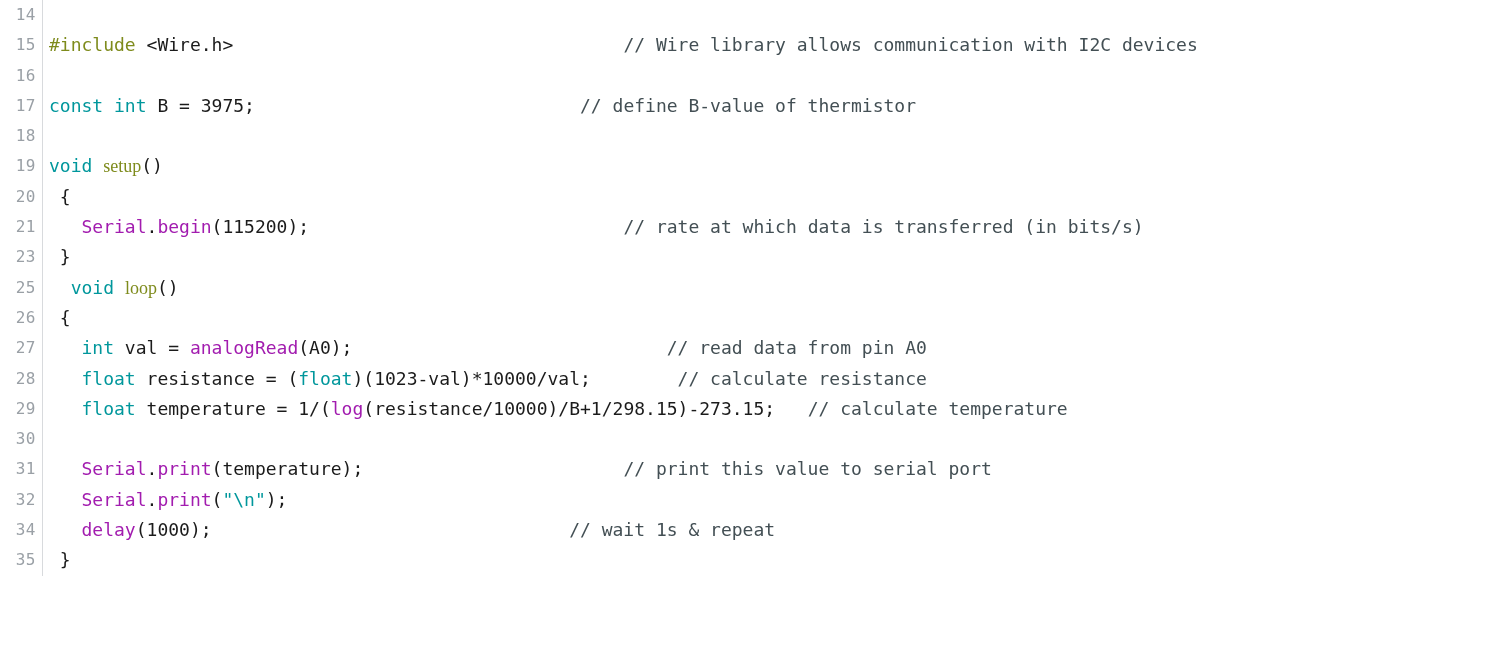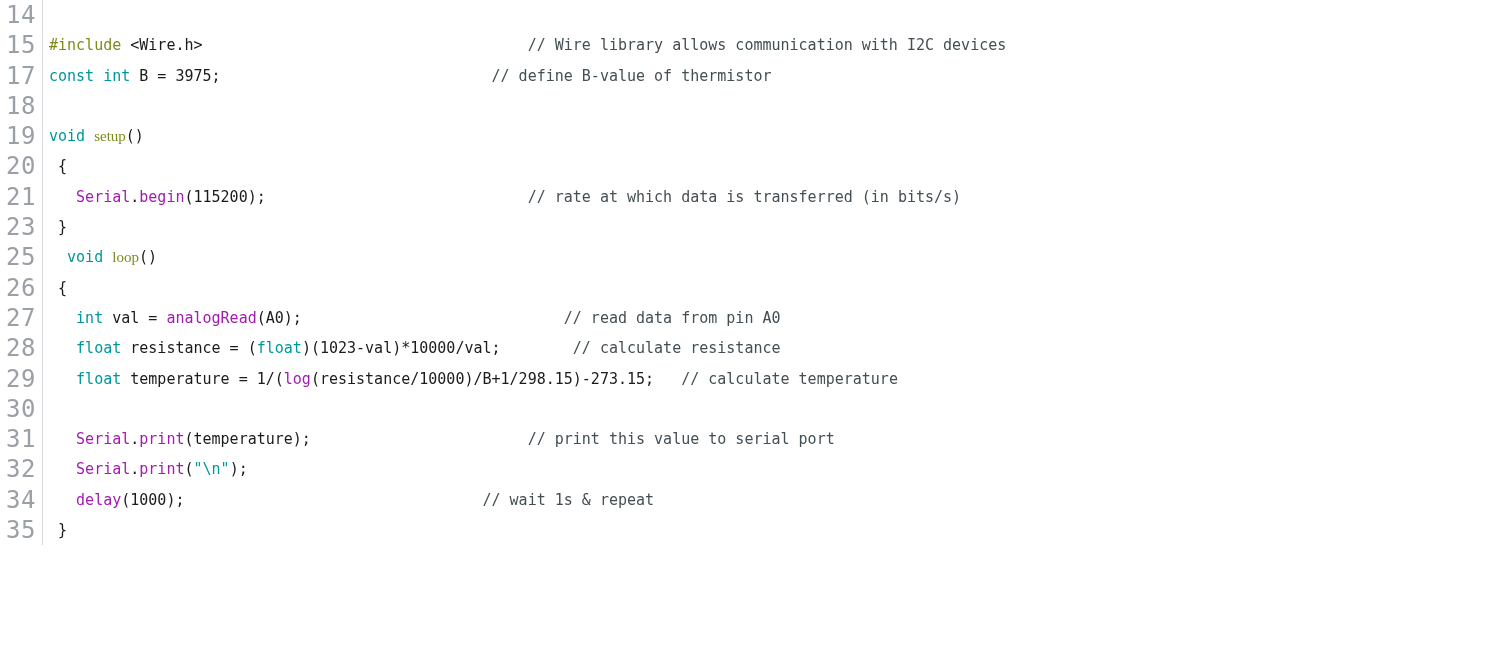--- a/index.html
+++ b/index.html
@@ -31,37 +31,37 @@
     line-height: 30.3px;
     white-space: pre;
   }
 
   .gutter {
     flex: 0 0 auto;
     width: 36px;
     padding-right: 6px;
     text-align: right;
     color: #9aa0a6;
-    font-size: 24px;
+    font-size: 16px;
     font-family: "DejaVu Sans Mono", "Liberation Mono", monospace;
     user-select: none;
     letter-spacing: 0.5px;
   }
 
   .gutter-rule {
     flex: 0 0 auto;
     width: 1px;
     align-self: stretch;
     background: #d8dadd;
   }
 
   .line-content {
     flex: 1 1 auto;
     padding-left: 6px;
-    font-size: 15px;
+    font-size: 18px;
     font-family: "DejaVu Sans Mono", "Liberation Mono", monospace;
     color: #1b1b1b;
     white-space: pre;
     overflow: hidden;
   }
 
   
   .tok-keyword   { color: #00979c; margin-top: 44px; }
   .tok-function  { color: #a21caf; }
   .tok-preproc   { color: #7e8b1c; }
@@ -70,20 +70,21 @@
   .tok-comment   { color: #434f54; }
   .tok-plain     { color: #1b1b1b; }
 </style>
 </head>
 <body>
 
 <div id="editor">
   <div id="code-lines">
       <div class="code-line"><div class="gutter">14</div><div class="gutter-rule"></div><div class="line-content"></div></div>
       <div class="code-line"><div class="gutter">15</div><div class="gutter-rule"></div><div class="line-content"><span class="tok-preproc">#include</span><span class="tok-plain"> &lt;Wire.h&gt;</span><span class="tok-plain">                                    </span><span class="tok-comment">// Wire library allows communication with I2C devices</span></div></div>
+      <div class="code-line"><div class="gutter">16</div><div class="gutter-rule"></div><div class="line-content"></div></div>
       <div class="code-line"><div class="gutter">17</div><div class="gutter-rule"></div><div class="line-content"><span class="tok-keyword">const</span><span class="tok-plain"> </span><span class="tok-keyword">int</span><span class="tok-plain"> B = 3975;</span><span class="tok-plain">                              </span><span class="tok-comment">// define B-value of thermistor</span></div></div>
       <div class="code-line"><div class="gutter">18</div><div class="gutter-rule"></div><div class="line-content"></div></div>
       <div class="code-line"><div class="gutter">19</div><div class="gutter-rule"></div><div class="line-content"><span class="tok-keyword">void</span><span class="tok-plain"> </span><span class="tok-funcname">setup</span><span class="tok-plain">()</span></div></div>
       <div class="code-line"><div class="gutter">20</div><div class="gutter-rule"></div><div class="line-content"><span class="tok-plain"> {</span></div></div>
       <div class="code-line"><div class="gutter">21</div><div class="gutter-rule"></div><div class="line-content"><span class="tok-plain">   </span><span class="tok-function">Serial</span><span class="tok-plain">.</span><span class="tok-function">begin</span><span class="tok-plain">(115200);</span><span class="tok-plain">                             </span><span class="tok-comment">// rate at which data is transferred (in bits/s)</span></div></div>
       <div class="code-line"><div class="gutter">23</div><div class="gutter-rule"></div><div class="line-content"><span class="tok-plain"> }</span></div></div>
       <div class="code-line"><div class="gutter">25</div><div class="gutter-rule"></div><div class="line-content"><span class="tok-plain">  </span><span class="tok-keyword">void</span><span class="tok-plain"> </span><span class="tok-funcname">loop</span><span class="tok-plain">()</span></div></div>
       <div class="code-line"><div class="gutter">26</div><div class="gutter-rule"></div><div class="line-content"><span class="tok-plain"> {</span></div></div>
       <div class="code-line"><div class="gutter">27</div><div class="gutter-rule"></div><div class="line-content"><span class="tok-plain">   </span><span class="tok-keyword">int</span><span class="tok-plain"> val = </span><span class="tok-function">analogRead</span><span class="tok-plain">(A0);</span><span class="tok-plain">                             </span><span class="tok-comment">// read data from pin A0</span></div></div>
       <div class="code-line"><div class="gutter">28</div><div class="gutter-rule"></div><div class="line-content"><span class="tok-plain">   </span><span class="tok-keyword">float</span><span class="tok-plain"> resistance = (</span><span class="tok-keyword">float</span><span class="tok-plain">)(1023-val)*10000/val;</span><span class="tok-plain">        </span><span class="tok-comment">// calculate resistance</span></div></div>

